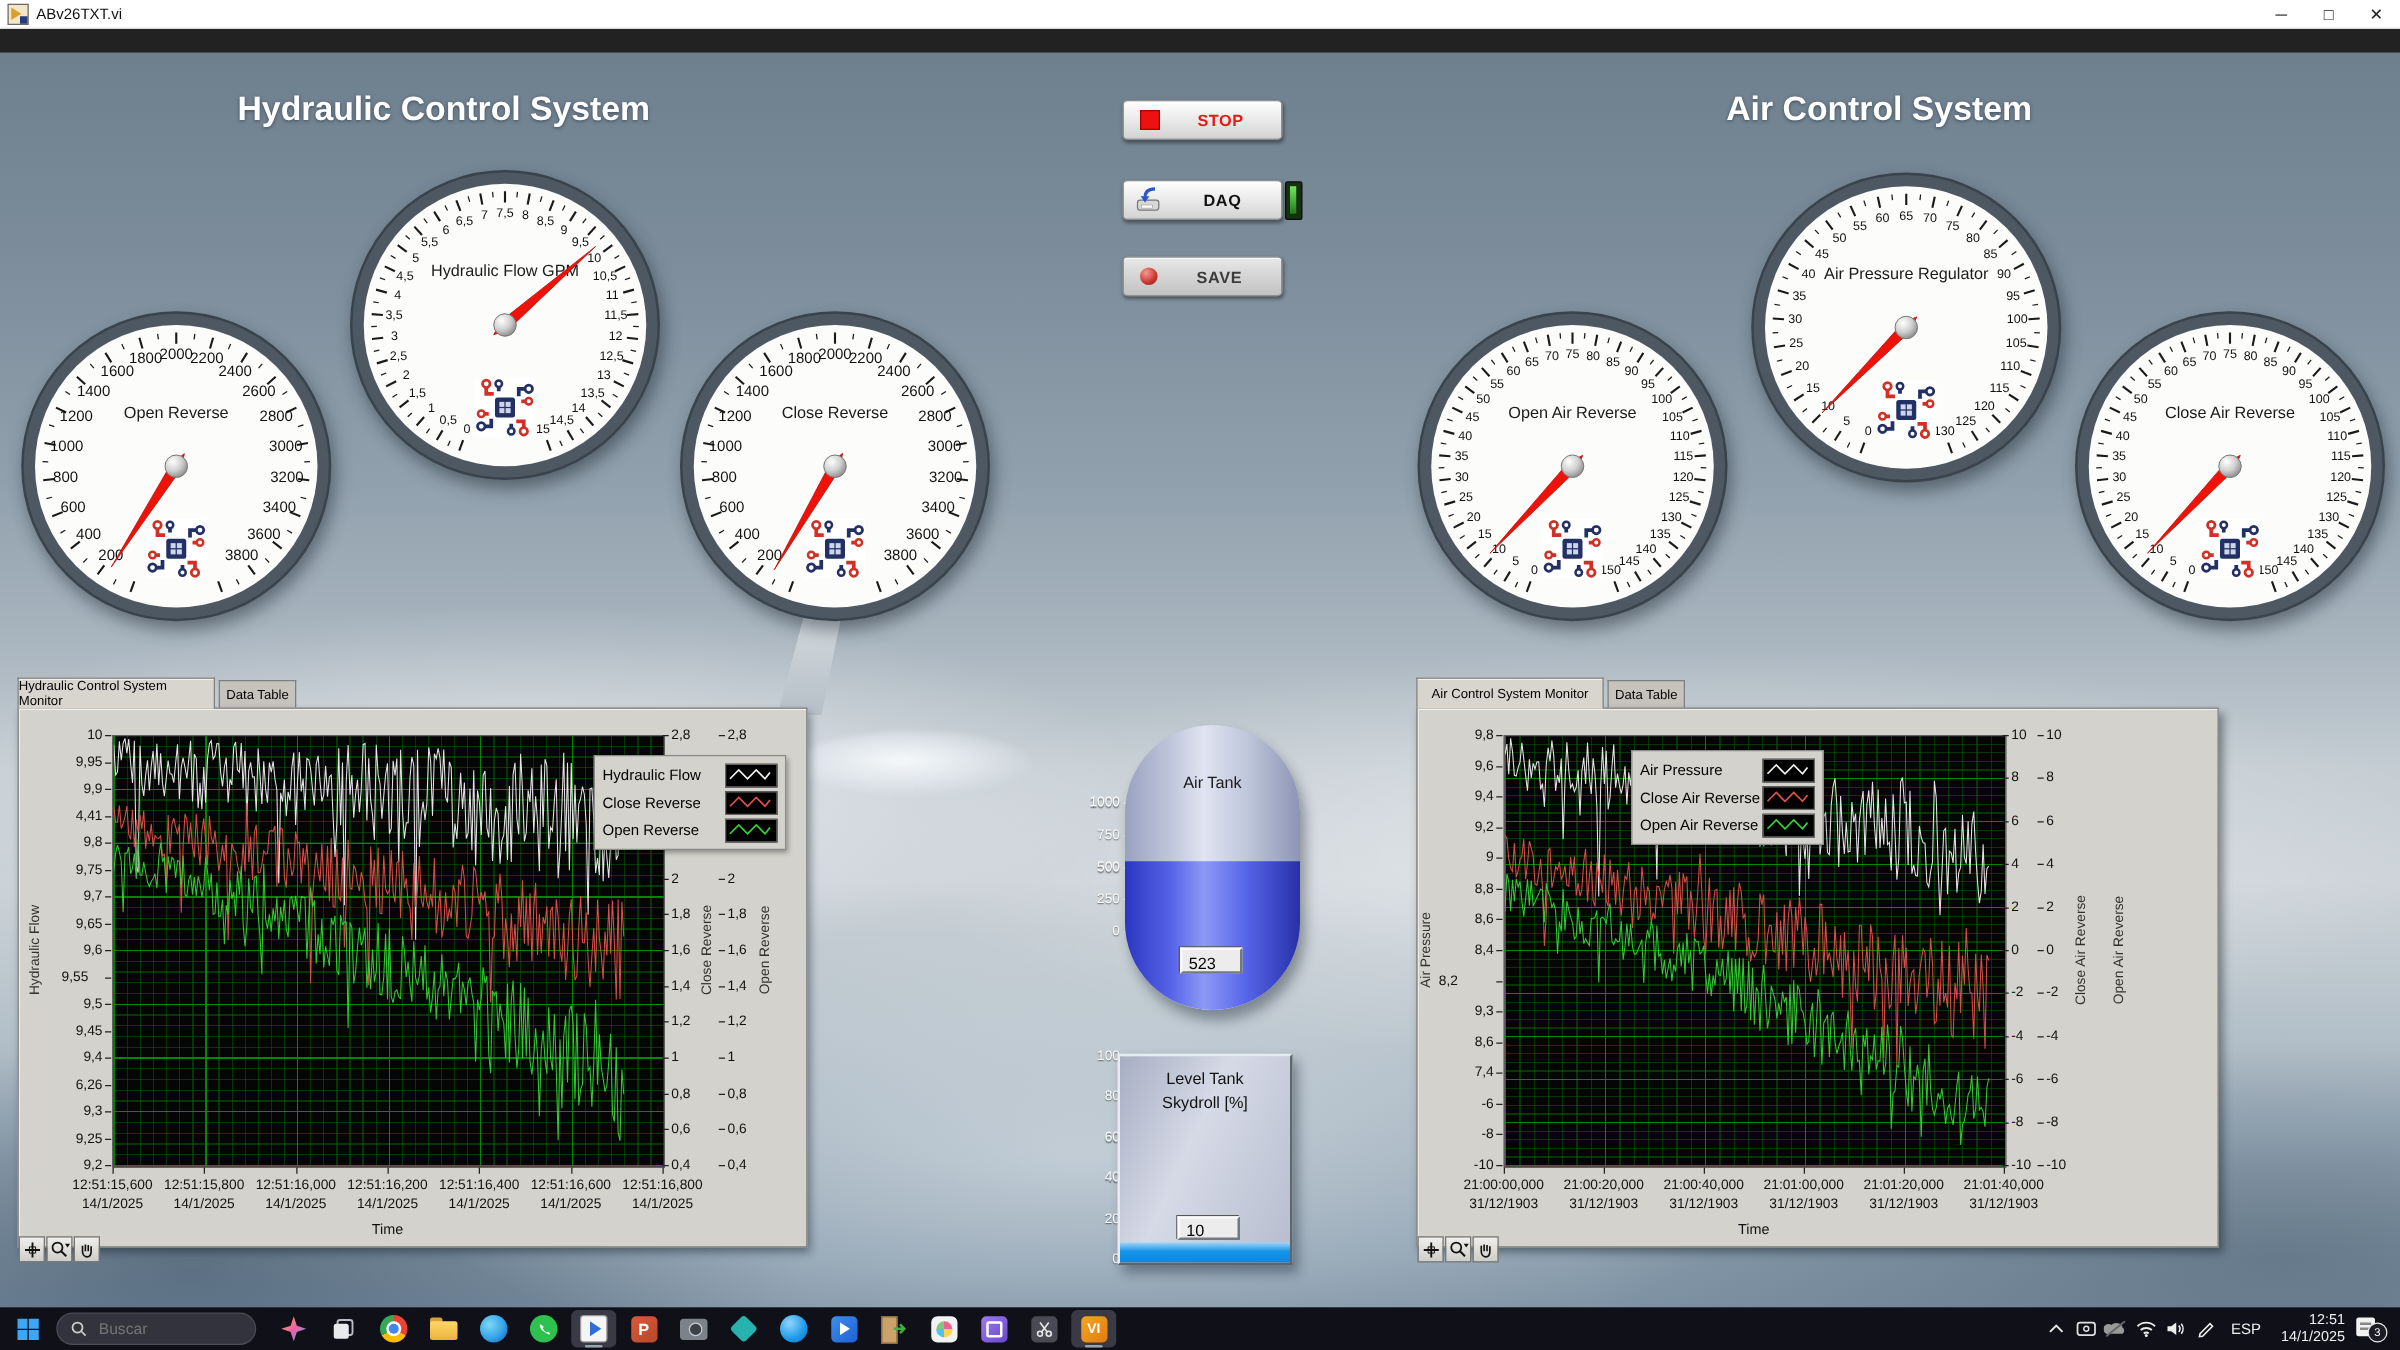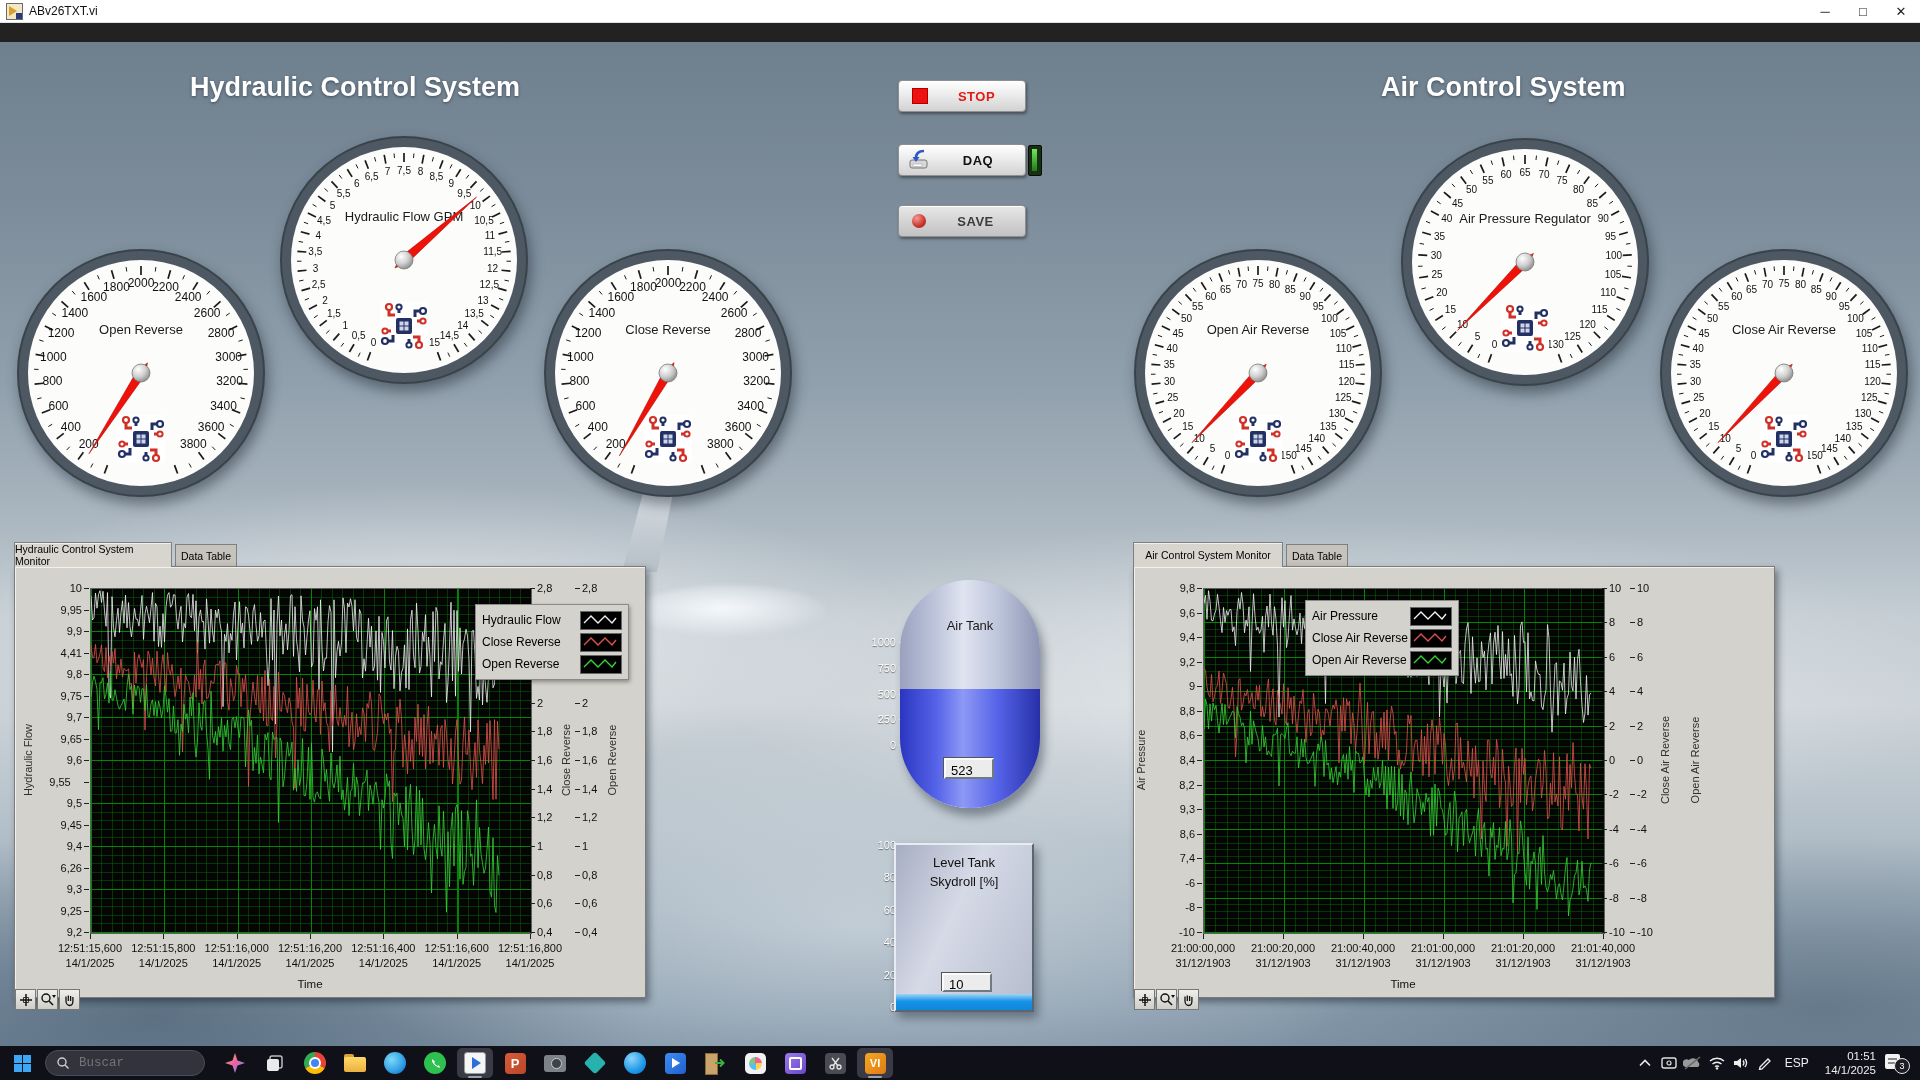--- a/index.html
+++ b/index.html
@@ -119,21 +119,21 @@
 
   
   #taskbar{position:absolute;left:0;bottom:0;width:100%;height:34px;background:#101018;
     display:flex;align-items:center;}
   .start-grid{width:17px;height:17px;margin-left:14px;display:grid;
     grid-template-columns:8px 8px;grid-template-rows:8px 8px;gap:1px;}
   .start-grid div{background:#3da6f5;}
   .search-pill{margin-left:14px;width:160px;height:26px;border-radius:13px;background:#33333e;
     border:1px solid #4c4c58;display:flex;align-items:center;padding-left:10px;box-sizing:border-box;}
   .search-pill input{background:transparent;border:none;outline:none;color:#84cc16;
-    font-size:12.5px;width:110px;font-family:Liberation Mono, monospace;margin-left:7px;}
+    font-size:12.5px;width:110px;font-family:Liberation Sans, sans-serif;margin-left:7px;}
   .tb-icon{width:36px;height:30px;margin:0 2px;display:flex;align-items:center;
     justify-content:center;position:relative;border-radius:5px;}
   .tb-icon.active{background:#3a3a46;}
   .tb-icon.active:after{content:"";position:absolute;bottom:0px;left:11px;width:14px;height:2.5px;
     border-radius:2px;background:#9aa4ad;}
   .tray{margin-left:auto;display:flex;align-items:center;padding-right:10px;}
   .tray-ico{width:24px;height:24px;display:flex;align-items:center;justify-content:center;}
   .tray-txt{color:#eee;font-size:12px;margin:0 8px;}
   .clock{color:#eee;font-size:11.5px;text-align:right;line-height:14px;margin:0 8px;}
   .notif{position:relative;width:26px;height:24px;}
@@ -1222,21 +1222,21 @@
         <div class="ax-num" style="left: 22px; top: 113.714px; width: 44px; text-align: right;">9,2</div>
         <div class="ax-dash" style="left: 68px; top: 119.714px; width: 5px; height: 1px;"></div>
         <div class="ax-num" style="left: 22px; top: 138.286px; width: 44px; text-align: right;">9</div>
         <div class="ax-dash" style="left: 68px; top: 144.286px; width: 5px; height: 1px;"></div>
         <div class="ax-num" style="left: 22px; top: 162.857px; width: 44px; text-align: right;">8,8</div>
         <div class="ax-dash" style="left: 68px; top: 168.857px; width: 5px; height: 1px;"></div>
         <div class="ax-num" style="left: 22px; top: 187.429px; width: 44px; text-align: right;">8,6</div>
         <div class="ax-dash" style="left: 68px; top: 193.429px; width: 5px; height: 1px;"></div>
         <div class="ax-num" style="left: 22px; top: 212px; width: 44px; text-align: right;">8,4</div>
         <div class="ax-dash" style="left: 68px; top: 218px; width: 5px; height: 1px;"></div>
-        <div class="ax-num" style="left: 36px; top: 236.571px; width: 44px; text-align: center;">8,2</div>
+        <div class="ax-num" style="left: 22px; top: 236.571px; width: 44px; text-align: left;">8,2</div>
         <div class="ax-dash" style="left: 68px; top: 242.571px; width: 5px; height: 1px;"></div>
         <div class="ax-num" style="left: 22px; top: 261.143px; width: 44px; text-align: right;">9,3</div>
         <div class="ax-dash" style="left: 68px; top: 267.143px; width: 5px; height: 1px;"></div>
         <div class="ax-num" style="left: 22px; top: 285.714px; width: 44px; text-align: right;">8,6</div>
         <div class="ax-dash" style="left: 68px; top: 291.714px; width: 5px; height: 1px;"></div>
         <div class="ax-num" style="left: 22px; top: 310.286px; width: 44px; text-align: right;">7,4</div>
         <div class="ax-dash" style="left: 68px; top: 316.286px; width: 5px; height: 1px;"></div>
         <div class="ax-num" style="left: 22px; top: 334.857px; width: 44px; text-align: right;">-6</div>
         <div class="ax-dash" style="left: 68px; top: 340.857px; width: 5px; height: 1px;"></div>
         <div class="ax-num" style="left: 22px; top: 359.429px; width: 44px; text-align: right;">-8</div>
@@ -1504,21 +1504,21 @@
             <path d="M11 4.5 a4 4 0 0 1 0 5 M13 3 a6.5 6.5 0 0 1 0 8" fill="none" stroke="#ededed" stroke-width="1.3"></path>
           </svg>
       </div>
       <div class="tray-ico">
         <svg width="16" height="14" viewBox="0 0 16 14">
             <path d="M3 11 L11 3 L13 5 L5 13 L2.5 13.5 Z" fill="none" stroke="#ededed" stroke-width="1.3"></path>
           </svg>
       </div>
       <div class="tray-txt">ESP</div>
       <div class="clock">
-        <div>01:51</div>
+        <div>12:51</div>
         <div>14/1/2025</div>
       </div>
       <div class="notif">
         <div class="page"></div>
         <div class="badge">3</div>
       </div>
     </div>
   </div>
 </div>
 

